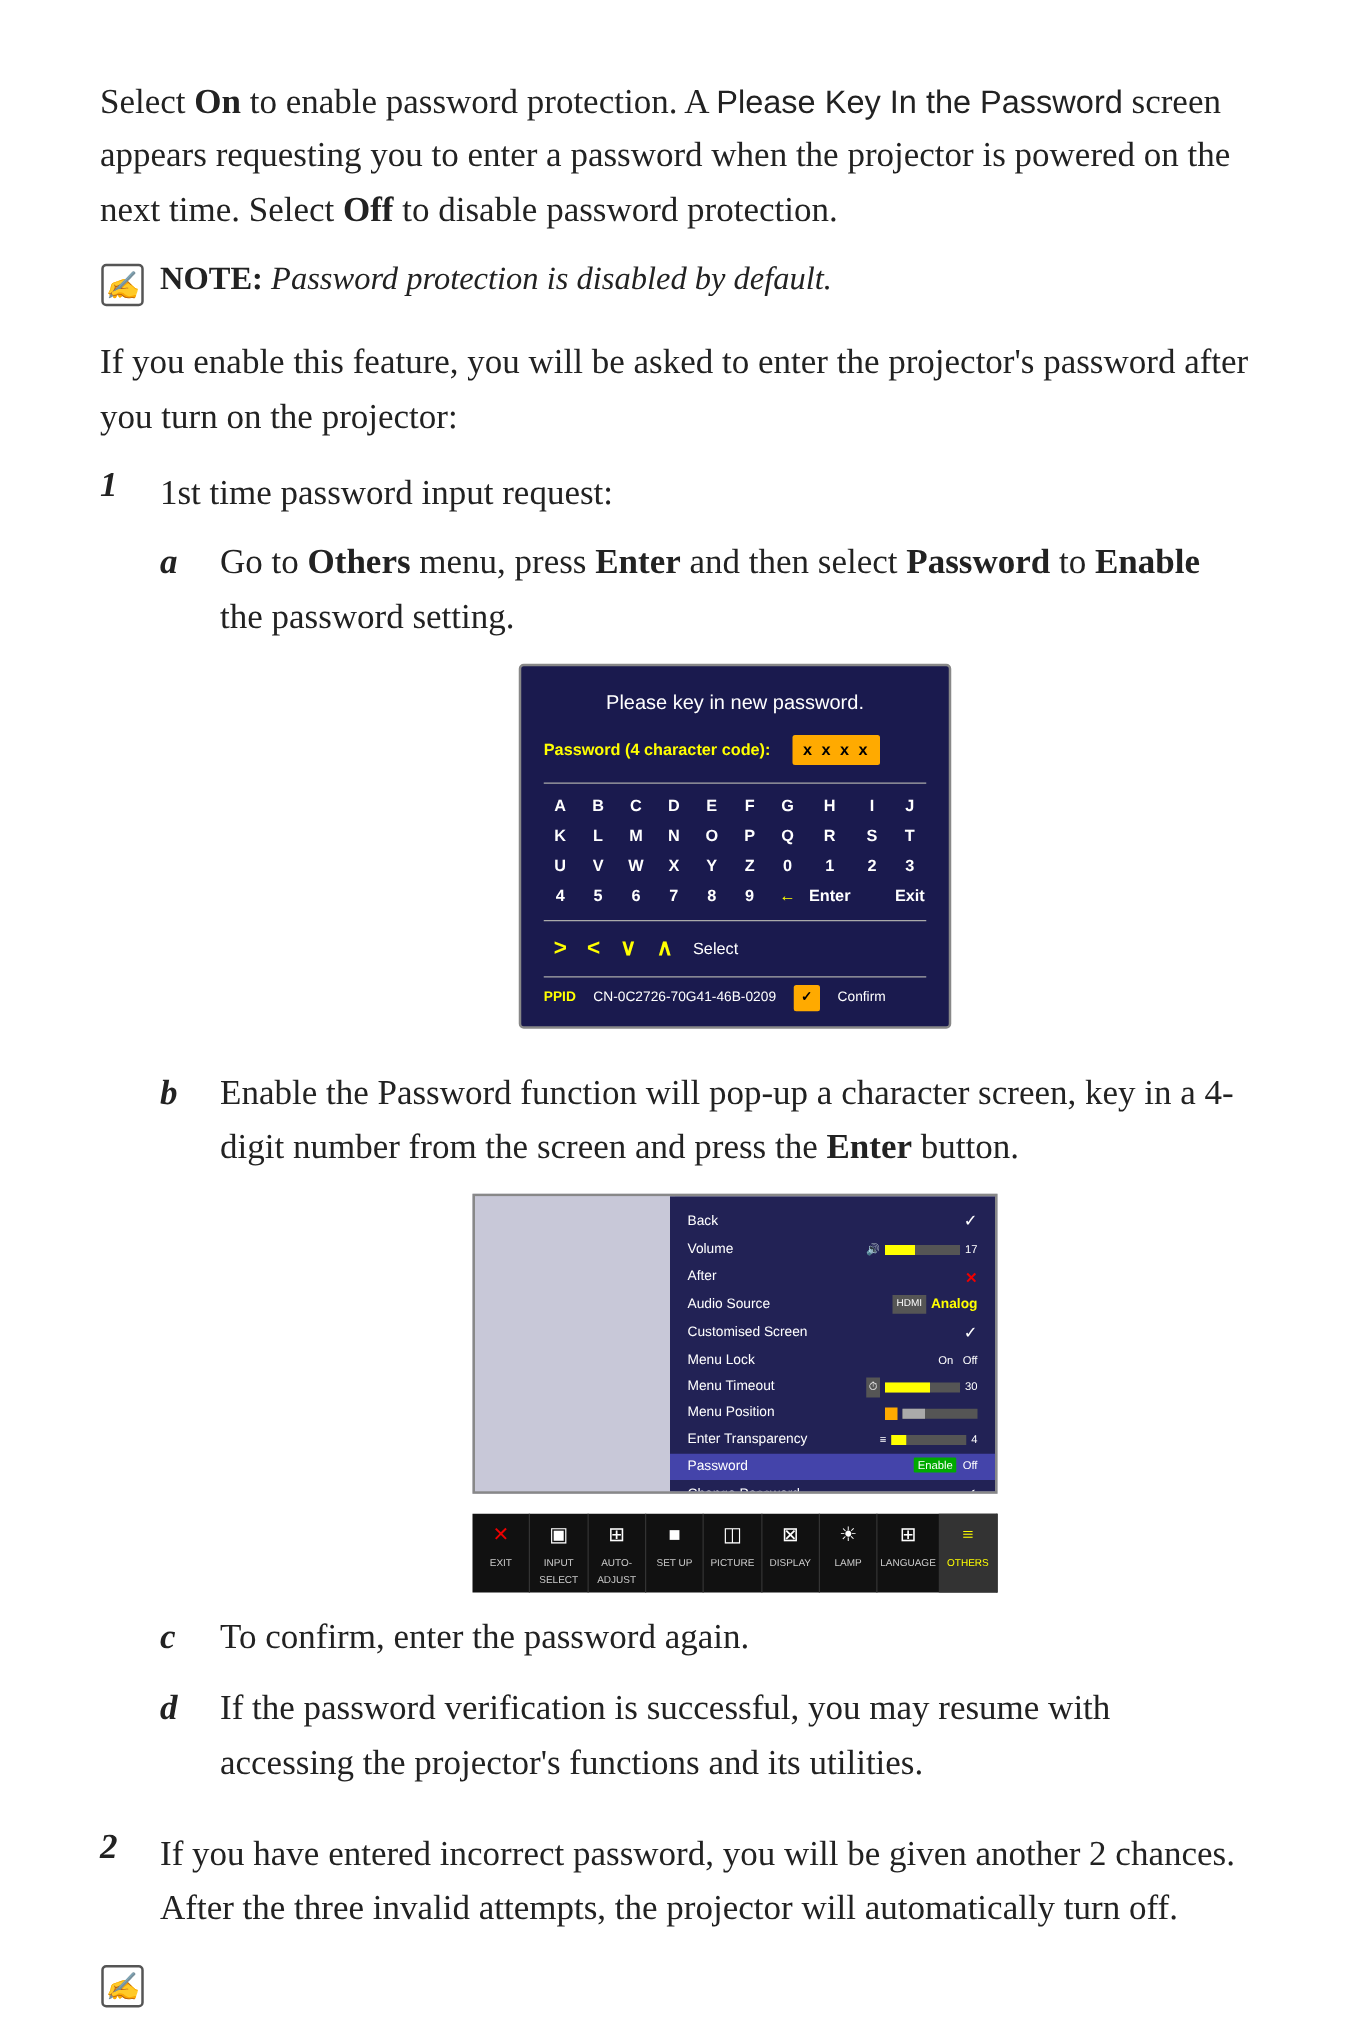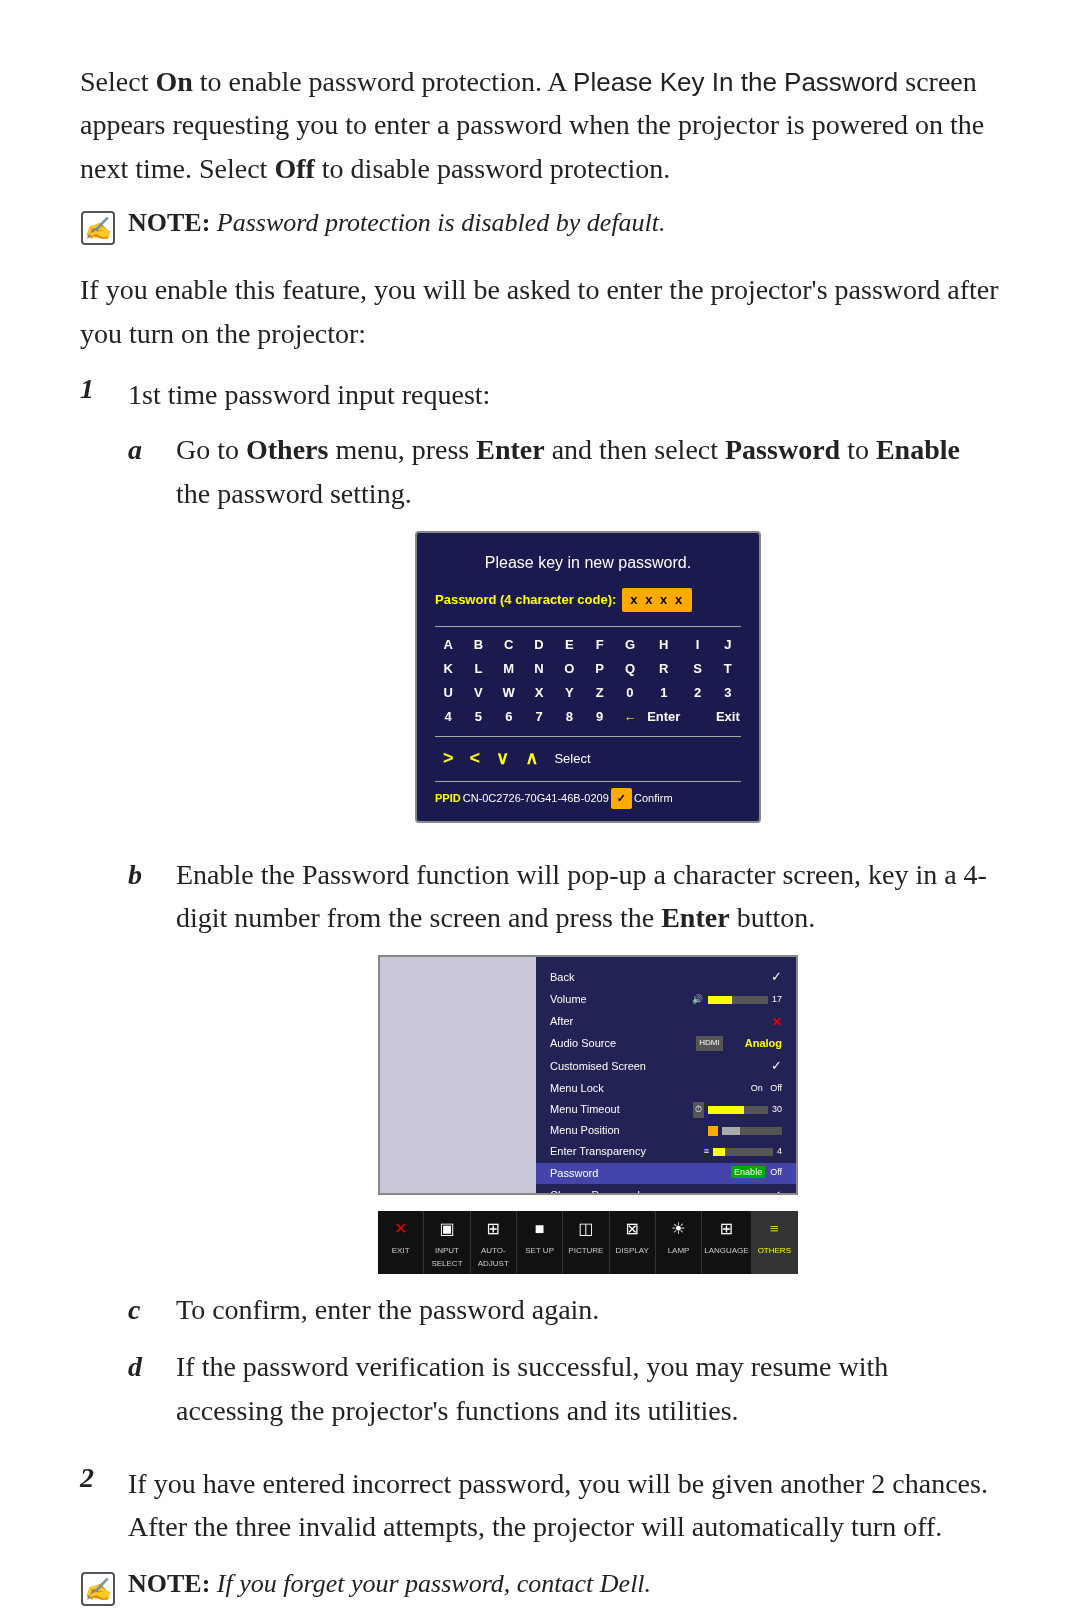--- a/index.html
+++ b/index.html
@@ -105,20 +105,21 @@
       text-align: center;
       font-size: 16px;
       margin-bottom: 12px;
       font-weight: normal;
     }
     .pw-input-row {
       display: flex;
       align-items: center;
       margin-bottom: 14px;
       font-size: 13px;
+      gap: 12px;
     }
     .pw-input-label {
       color: #ffff00;
       font-size: 13px;
       font-weight: bold;
       margin-right: 6px;
       white-space: nowrap;
     }
     .pw-input-box {
       background: #ffaa00;
@@ -161,21 +162,21 @@
       font-size: 18px;
       font-weight: bold;
     }
     .pw-select-label {
       color: #fff;
       font-size: 13px;
     }
     .pw-ppid-row {
       display: flex;
       align-items: center;
-      gap: 2px;
+      gap: 14px;
       margin-top: 8px;
       padding-top: 6px;
       border-top: 1px solid #aaa;
     }
     .pw-ppid-label {
       color: #ffff00;
       font-size: 11px;
       font-weight: bold;
     }
     .pw-ppid-value {
@@ -396,21 +397,21 @@
                         </span>
                       <span style="color:#fff;font-size:9px;">17</span>
                     </span>
                   </div>
                   <div class="osd-row">
                     <span class="osd-label">After</span>
                     <span style="color:#e00;font-size:12px;font-weight:bold;">✕</span>
                   </div>
                   <div class="osd-row">
                     <span class="osd-label">Audio Source</span>
-                    <span style="display:flex;align-items:center;gap:22px;">
+                    <span style="display:flex;align-items:center;gap:4px;">
                       <span style="background:#555;color:#fff;font-size:8px;padding:1px 3px;">HDMI</span>
                       <span class="osd-value">Analog</span>
                     </span>
                   </div>
                   <div class="osd-row">
                     <span class="osd-label">Customised Screen</span>
                     <span class="osd-check">✓</span>
                   </div>
                   <div class="osd-row">
                     <span class="osd-label">Menu Lock</span>
@@ -519,16 +520,13 @@
     <span class="num-label">2</span>
     <div class="num-content">If you have entered incorrect password, you will be given another 2 chances. After the three invalid attempts, the projector will automatically turn off.</div>
   </li>
 </ol>
 
 <div class="note-block" style="margin-top: 20px;">
   <svg class="note-icon" viewBox="0 0 36 36" xmlns="http://www.w3.org/2000/svg">
     <rect x="2" y="2" width="32" height="32" rx="3" fill="none" stroke="#555" stroke-width="2"></rect>
     <text x="18" y="26" text-anchor="middle" font-size="22" font-family="serif" font-style="italic" fill="#333">✍</text>
   </svg>
-  <span class="note-text">
-    <strong>NOTE:</strong> <span>If you forget your password, contact Dell.</span>
-  </span>
 </div>
 
 </body></html>

